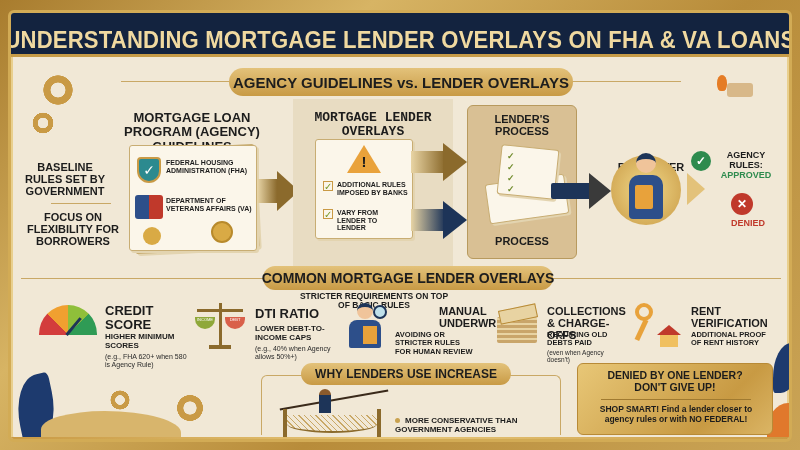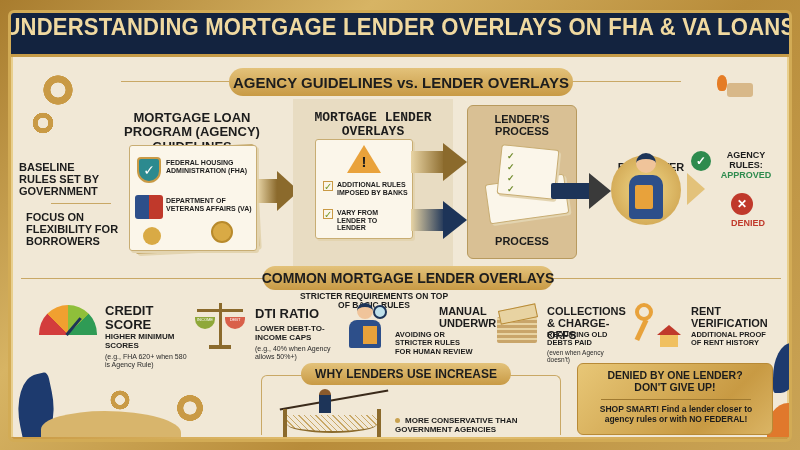--- a/index.html
+++ b/index.html
@@ -1,28 +1,28 @@
 <!DOCTYPE html>
 <html><head>
 <meta charset="utf-8">
 <style>
 *{box-sizing:border-box;margin:0;padding:0;}
 html,body{width:800px;height:450px;overflow:hidden;}
 body{background:linear-gradient(135deg,#a87c2e,#d7b464 30%,#b88c3a 60%,#caa456);font-family:"Liberation Sans",sans-serif;position:relative;}
 .frame{position:absolute;left:8px;top:10px;width:784px;height:432px;background:#f1e8d6;border:3px solid #d2ab55;border-radius:6px;box-shadow:inset 0 0 0 2px #e9cf8d;overflow:hidden;}
-.title-bar{position:absolute;left:0;top:0;width:100%;height:44px;background:#13233f;border-bottom:3px solid #c69b47;display:flex;align-items:flex-start;justify-content:center;}
+.title-bar{position:absolute;left:0;top:0;width:100%;height:44px;background:#13233f;border-bottom:3px solid #c69b47;display:flex;align-items:flex-end;justify-content:center;}
 .title-bar h1{color:#f0d9a0;font-size:24px;font-weight:bold;letter-spacing:0.2px;font-family:"Liberation Sans",sans-serif;transform:scaleX(0.92);white-space:nowrap;}
 .pill{position:absolute;background:linear-gradient(180deg,#e3c27a,#c89a45);border-radius:16px;color:#1d1d1d;font-weight:bold;display:flex;align-items:center;justify-content:center;white-space:nowrap;}
 .hline{position:absolute;height:1px;background:#c9a866;}
 .t{position:absolute;color:#1c1c1c;font-weight:bold;text-transform:uppercase;line-height:1.1;}
 .sm{font-size:9px;}
 .md{font-size:11px;}
 .lg{font-size:13px;}
 .center{text-align:center;}
-.right{text-align:left;}
+.right{text-align:center;}
 .doc{position:absolute;background:#fbf6ea;border:1px solid #c8ad73;border-radius:3px;box-shadow:2px 2px 0 #e3d4b0;}
 .arrow{position:absolute;width:0;height:0;}
 .gear{position:absolute;border-radius:50%;background:radial-gradient(circle,#f1e8d6 30%,#c99a45 32%,#c99a45 60%,transparent 62%);}
 .badge{position:absolute;border-radius:50%;display:flex;align-items:center;justify-content:center;color:#fff;font-weight:bold;}
 .bullet{display:inline-block;width:5px;height:5px;background:#c9a24f;border-radius:50%;margin-right:5px;vertical-align:middle;}
 .card{position:absolute;background:linear-gradient(135deg,#e8c777,#c89a43 70%,#dbb565);border-radius:6px;border:1px solid #b88a36;}
 </style>
 </head>
 <body>
 

